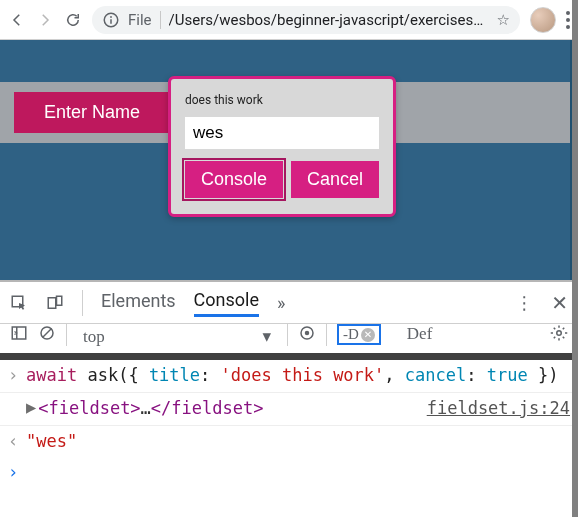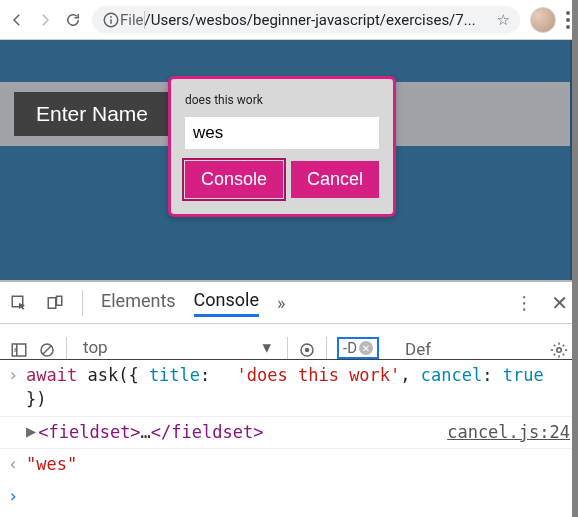--- a/index.html
+++ b/index.html
@@ -27,20 +27,21 @@
   .nav-icon { width: 18px; height: 18px; color: #5f6368; display:flex; align-items:center; justify-content:center; }
   .nav-icon.dim { color: #b8b8b8; }
   .url-pill {
     flex: 1;
     height: 28px;
     border-radius: 14px;
     background: #f1f3f4;
     display: flex;
     align-items: center;
     padding: 0 10px;
+    gap: 8px;
     color: #5f6368;
     font-size: 15px;
     overflow:hidden;
   }
   .url-label { color:#5f6368; }
   .url-sep   { width:1px; height:18px; background:#c8c8c8; }
   .url-path  { color:#202124; flex:1; white-space:nowrap; overflow:hidden; text-overflow:ellipsis; }
   .star { color:#5f6368; }
   .avatar {
     width: 26px; height:26px; border-radius:50%;
@@ -56,25 +57,25 @@
     background: #2f6184;
     position: relative;
   }
   .btn-row {
     position:absolute; left:0; right:0; top:42px;
     background:#a0a4a9;
     padding: 10px 14px;
     display:flex; gap:12px;
   }
   .page-btn {
-    background:#404040;
+    background:#be185d;
     color:#fff;
     border:none;
-    padding: 10px 22px;
-    font-size:21px;
+    padding: 10px 30px;
+    font-size:18px;
   }
 
   
   .popup {
     position:absolute;
     left: 168px; top: 36px;
     width: 228px;
     background:#d8d8d8;
     border: 3px solid #d61f82;
     border-radius: 6px;
@@ -113,24 +114,24 @@
     border-bottom: 1px solid #cfcfcf;
     font-size:18px; color:#5f6368;
   }
   .dt-tabs .tab { padding-bottom:4px; }
   .dt-tabs .tab.active { color:#1a1a1a; border-bottom: 3px solid #1a73e8; }
   .dt-tabs .spacer { flex:1; }
   .dt-tabs .x { font-size:20px; }
   .dt-icon { width:18px; height:18px; color:#5f6368; }
   .dt-toolbar {
     height: 36px;
-    display:flex; align-items:flex-end; gap:10px;
+    display:flex; align-items:flex-start; gap:10px;
     padding: 0 10px;
-    border-bottom: 1px solid #404040;
-    font-size:17px; color:#5f6368;
+    border-bottom: 7px solid #404040;
+    font-size:17px; color:#5f6368;font-family:Liberation Serif, serif;
   }
   .dt-toolbar .sep { width:1px; height:22px; background:#cfcfcf; }
   .ctx { flex:0 0 auto; display:flex; align-items:center; gap:4px; padding:2px 6px; min-width:200px; justify-content:space-between;}
   .filter-chip {
     border: 2px solid #1a73e8;
     padding: 0 4px;
     display:flex; align-items:center; gap:2px;
     font-size:15px;
   }
   .filter-chip .clear { width:14px; height:14px; border-radius:50%; background:#b9b9b9; color:#fff;
@@ -143,21 +144,21 @@
     line-height: 1.4;
     overflow:hidden;
   }
   .row { display:flex; align-items:flex-start; padding: 4px 8px; border-bottom:1px solid #eee; }
   .row .gutter { width:18px; color:#9b9b9b; flex-shrink:0; }
   .row .body { flex:1; white-space:pre-wrap; }
   .row.noborder { border-bottom:none; }
   .tok-kw   { color:#a71d5d; }
   .tok-id   { color:#0086b3; }
   .tok-fn   { color:#222; }
-  .tok-str  { color:#c41a16;margin-left:16px; }
+  .tok-str  { color:#c41a16; }
   .tok-bool { color:#0086b3; }
   .tok-punc { color:#222; }
   .tag      { color:#881280; }
   .link { color:#545454; text-decoration: underline; margin-left:auto; padding-left:20px; }
   .tri { display:inline-block; transform: translateY(-1px); color:#6e6e6e; margin-right:2px;}
   .output-str { color:#c41a16; }
   .final-prompt .gutter { color:#1a73e8; }
 
   
   .window-edge { position:absolute; right:0; top:0; bottom:0; width:6px; background:#808080; }
@@ -274,21 +275,21 @@
 
   <div class="console">
     <div class="row">
       <div class="gutter">›</div>
       <div class="body"><span class="tok-kw">await</span> <span class="tok-fn">ask</span><span class="tok-punc">({ </span><span class="tok-id">title</span><span class="tok-punc">: </span><span class="tok-str">'does this work'</span><span class="tok-punc">, </span><span class="tok-id">cancel</span><span class="tok-punc">: </span><span class="tok-bool">true</span><span class="tok-punc"> })</span></div>
     </div>
     <div class="row">
       <div class="gutter"></div>
       <div class="body" style="display:flex;">
         <span><span class="tri">▶</span><span class="tag">&lt;fieldset&gt;</span><span>…</span><span class="tag">&lt;/fieldset&gt;</span></span>
-        <span class="link">cancel.js:24</span>
+        <span class="link">fieldset.js:24</span>
       </div>
     </div>
     <div class="row noborder">
       <div class="gutter">‹</div>
       <div class="body output-str">"wes"</div>
     </div>
     <div class="row noborder final-prompt">
       <div class="gutter">›</div>
       <div class="body"></div>
     </div>

